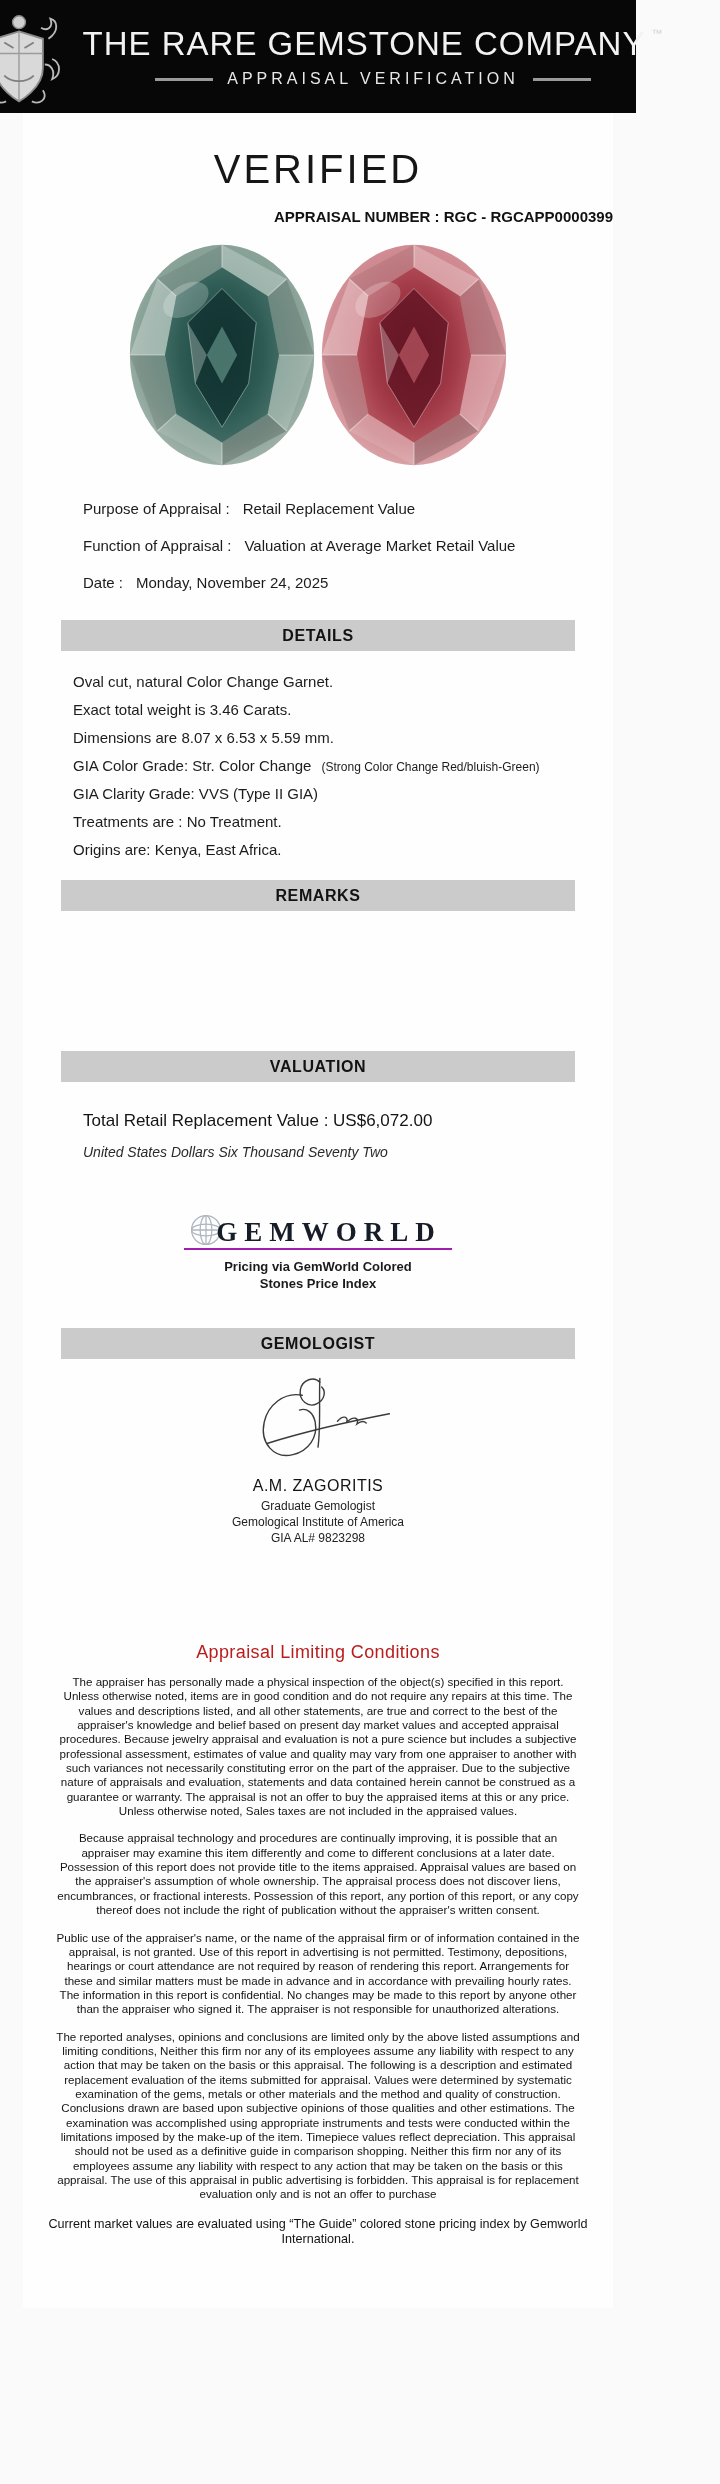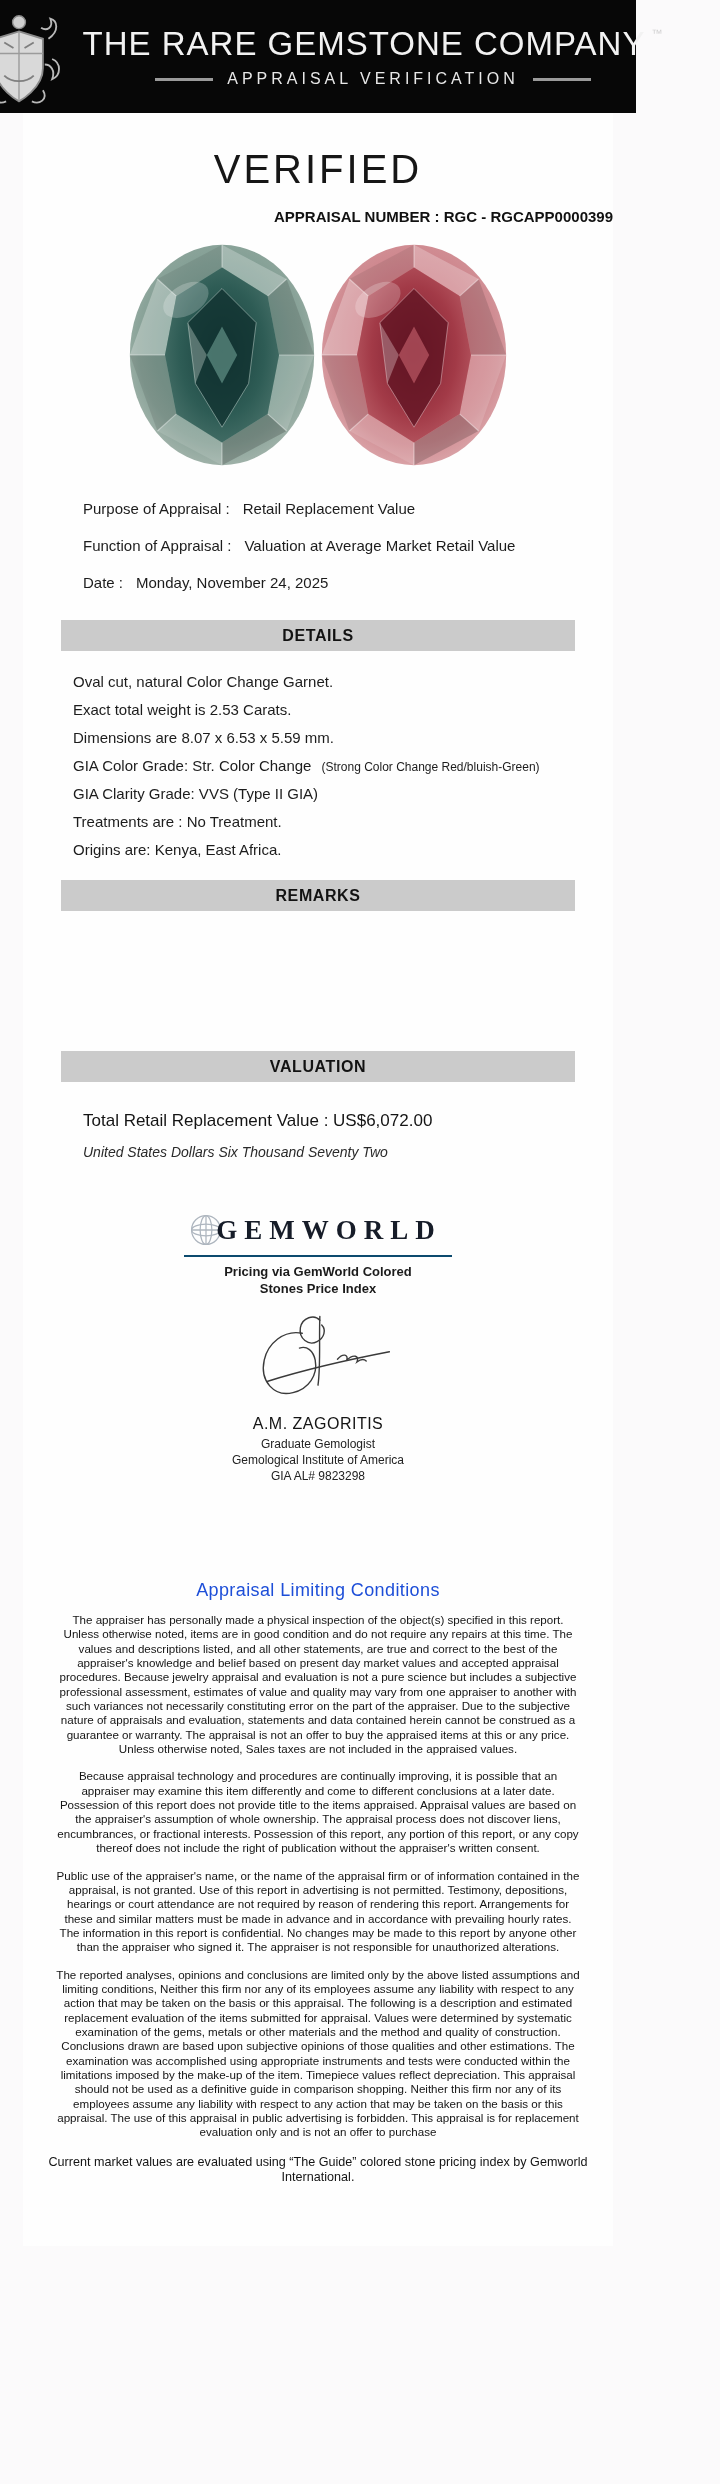--- a/index.html
+++ b/index.html
@@ -41,33 +41,33 @@
   .kv-row .val{margin-left:13px;}
 
   .details-list{width:534px;margin:17px auto 15px auto;}
   .detail-line{padding-left:22px;font-size:15px;height:28px;line-height:28px;white-space:nowrap;}
   .detail-line .note{font-size:12px;margin-left:10px;}
 
   .valuation-total{width:514px;margin:29px auto 0 auto;padding-left:22px;font-size:17px;color:#141414;}
   .valuation-words{width:514px;margin:13px auto 0 auto;padding-left:22px;font-size:14px;font-style:italic;color:#2a2a2a;}
 
   .gemworld{margin-top:52px;text-align:center;}
-  .gw-logo-row{display:inline-flex;align-items:center;justify-content:center;position:relative;
-               border-bottom:2px solid #0c4a6e;padding:0 10px 7px 4px;}
+  .gw-logo-row{display:inline-flex;align-items:flex-end;justify-content:center;position:relative;
+               border-bottom:2px solid #a21caf;padding:0 10px 0 4px;}
   .gw-globe{width:36px;height:36px;margin-right:-8px;position:relative;z-index:0;}
   .gw-word{font-family:"Liberation Serif","DejaVu Serif",serif;font-weight:bold;font-size:27px;
            letter-spacing:7px;color:#161c28;position:relative;z-index:1;}
   .gw-caption{margin-top:6px;font-size:13px;font-weight:bold;line-height:17px;color:#1b1b1b;}
 
   .signature{margin-top:14px;text-align:center;height:102px;}
   .gemologist-name{margin-top:2px;text-align:center;font-size:16px;letter-spacing:.5px;color:#141414;}
   .gemologist-sub{text-align:center;font-size:12px;line-height:16px;color:#222;margin-top:3px;}
   .gemologist-sub div{height:16px;}
 
-  .conditions-title{margin-top:96px;text-align:center;font-size:18px;font-weight:400;letter-spacing:.4px;color:#1d4ed8;}
+  .conditions-title{margin-top:96px;text-align:center;font-size:18px;font-weight:400;letter-spacing:.4px;color:#b91c1c;}
   .cond-para{width:528px;margin:13px auto 0 auto;text-align:center;font-size:11.6px;line-height:14.35px;color:#141414;}
   .cond-para.first{margin-top:12px;}
   .cond-final{width:548px;margin:15px auto 0 auto;text-align:center;font-size:12.6px;line-height:15.5px;color:#141414;}
 </style>
 </head>
 <body>
 
 <div class="page">
 
   <header class="topbar">
@@ -181,21 +181,21 @@
       <div class="kv-row">
         <span>Date :</span><span class="val">Monday, November 24, 2025</span>
       </div>
     </div>
 
     <div class="bar m-details">
       <span>DETAILS</span>
     </div>
     <div class="details-list">
       <div class="detail-line"><span>Oval cut, natural Color Change Garnet.</span></div>
-      <div class="detail-line"><span>Exact total weight is 2.53 Carats.</span></div>
+      <div class="detail-line"><span>Exact total weight is 3.46 Carats.</span></div>
       <div class="detail-line"><span>Dimensions are 8.07 x 6.53 x 5.59 mm.</span></div>
       <div class="detail-line"><span>GIA Color Grade: Str. Color Change</span><span class="note">(Strong Color Change Red/bluish-Green)</span></div>
       <div class="detail-line"><span>GIA Clarity Grade: VVS (Type II GIA)</span></div>
       <div class="detail-line"><span>Treatments are : No Treatment.</span></div>
       <div class="detail-line"><span>Origins are: Kenya, East Africa.</span></div>
     </div>
 
     <div class="bar m-remarks">
       <span>REMARKS</span>
     </div>
@@ -218,20 +218,23 @@
           </g>
         </svg>
         <span class="gw-word">GEMWORLD</span>
       </div>
       <div class="gw-caption">
         <div>Pricing via GemWorld Colored</div>
         <div>Stones Price Index</div>
       </div>
     </div>
 
+    <div class="bar m-gemologist">
+      <span>GEMOLOGIST</span>
+    </div>
     <div class="signature">
       <svg viewBox="0 0 190 110" width="190" height="102" aria-hidden="true">
         <g fill="none" stroke="#3a3a3a" stroke-width="1.5" stroke-linecap="round">
           <path d="M97 6 C96 30 98 58 95 80"></path>
           <path d="M97 10 C91 3 78 7 76 18 C74 30 85 38 94 33 C102 29 104 20 99 15"></path>
           <path d="M78 24 C58 20 41 35 37 53 C32 76 48 93 68 88 C85 84 95 69 92 53 C90 43 83 37 75 40"></path>
           <path d="M40 76 C85 62 125 53 172 44"></path>
           <path d="M116 52 C122 45 128 47 126 53 C133 46 140 48 137 55 C141 52 145 52 147 54"></path>
         </g>
       </svg>

